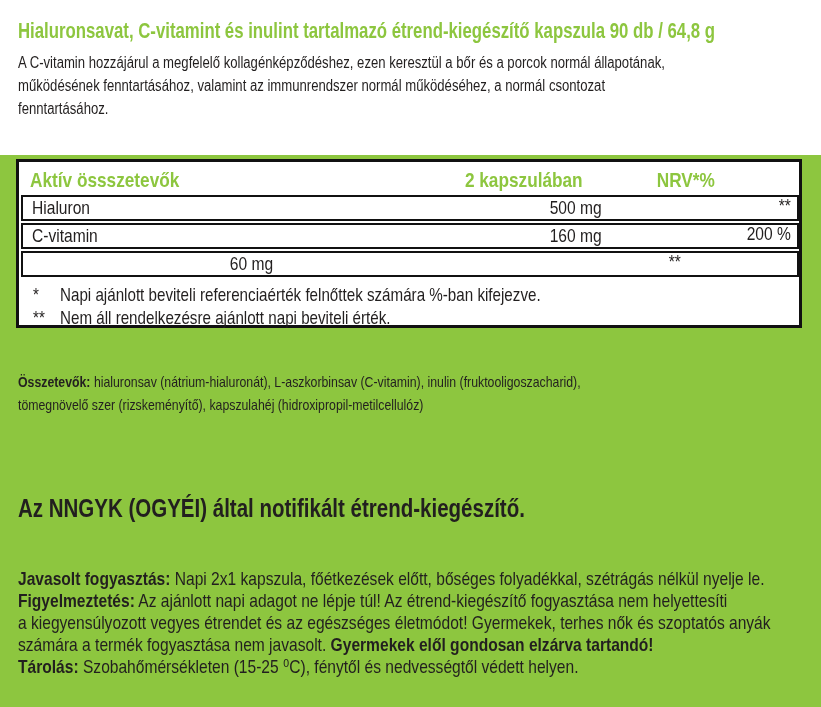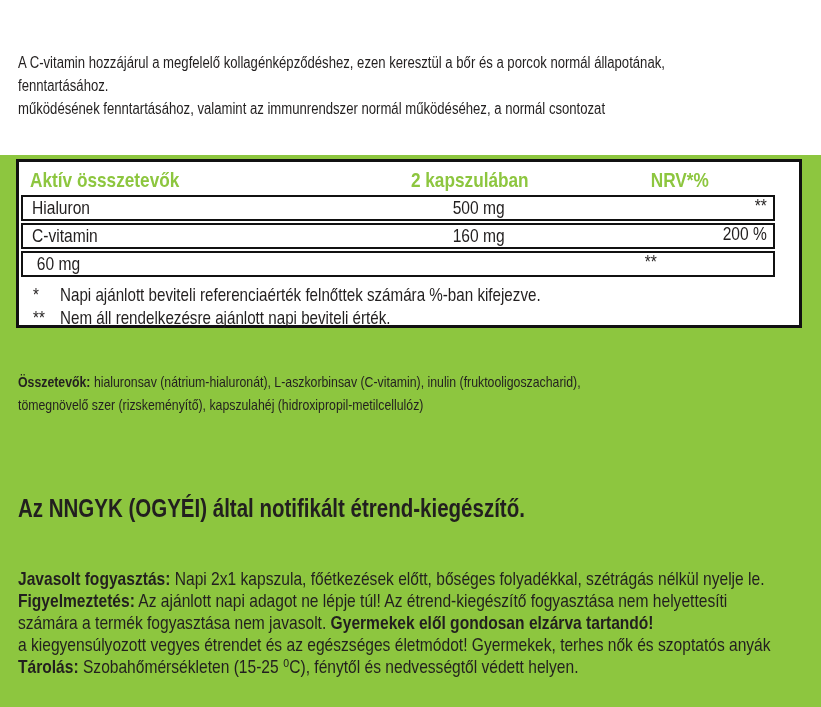--- a/index.html
+++ b/index.html
@@ -27,52 +27,55 @@
 
   .table-box {
     position:absolute; left:16px; top:159px; width:786px; height:169px;
     background:#ffffff; border:3px solid #111111;
   }
   .tb-header {
     display:grid; grid-template-columns:1fr 240px 145px; align-items:center;
     height:33px; padding:3px 0 0 11px; padding-right:0;
     font-size:21px; font-weight:bold; color:var(--green);
   }
-  .tb-header .c2 { }
+  .tb-header .c2 { text-align:center; }
   .tb-header .c3 { text-align:left; padding-right:0; }
-  .tb-header { padding-right:16px; width:780px; }
+  .tb-header { padding-right:10px; width:780px; }
   .tb-row {
-    margin:0 24px 2px 2px; border:2px solid #111111; height:26px;
+    margin:0 0 2px 2px; border:2px solid #111111; height:26px;
     display:grid; grid-template-columns:1fr 210px 110px; align-items:center;
     padding:0 6px 0 9px; font-size:19px; background:#fff;
   }
-  .tb-row .c2 { text-align:left; }
+  .tb-row .c2 { text-align:center; }
   .tb-row .c3 { text-align:right; align-self:start; line-height:17px; }
   .tb-foot { margin:6px 0 0 14px; font-size:18.5px; }
   .tb-foot .frow { display:flex; line-height:23px; }
   .tb-foot .marker { width:27px; flex:0 0 27px; }
 
   .ingredients { position:absolute; left:18px; top:370px; width:800px; font-size:15px; line-height:23px; }
   .notification { position:absolute; left:18px; top:497px; width:800px; font-size:25px; font-weight:bold; line-height:23px; }
   .usage { position:absolute; left:18px; top:568px; width:800px; font-size:19px; line-height:22px; }
   .line { display:block; }
   b { font-weight:bold; }
 </style>
 </head>
 <body>
 
 <div class="page">
 
   <div class="green-bg"></div>
 
+  <div class="title">
+    <span class="cx cx-tight">Hialuronsavat, C-vitamint és inulint tartalmazó étrend-kiegészítő kapszula 90 db / 64,8 g</span>
+  </div>
 
   <div class="desc">
     <span class="line"><span class="cx">A C-vitamin hozzájárul a megfelelő kollagénképződéshez, ezen keresztül a bőr és a porcok normál állapotának,</span></span>
+    <span class="line"><span class="cx">működésének fenntartásához, valamint az immunrendszer normál működéséhez, a normál csontozat</span></span>
     <span class="line"><span class="cx">fenntartásához.</span></span>
-    <span class="line"><span class="cx">működésének fenntartásához, valamint az immunrendszer normál működéséhez, a normál csontozat</span></span>
   </div>
 
   <div class="table-box">
 
     <div class="tb-header">
       <div class="c1"><span class="cx">Aktív össszetevők</span></div>
       <div class="c2"><span class="cx cx-c">2 kapszulában</span></div>
       <div class="c3"><span class="cx cx-r">NRV*%</span></div>
     </div>
 
@@ -120,23 +123,23 @@
   </div>
 
   <div class="usage">
     <span class="line">
       <span class="cx"><b>Javasolt fogyasztás:</b><span> Napi 2x1 kapszula, főétkezések előtt, bőséges folyadékkal, szétrágás nélkül nyelje le.</span></span>
     </span>
     <span class="line">
       <span class="cx"><b>Figyelmeztetés:</b><span> Az ajánlott napi adagot ne lépje túl! Az étrend-kiegészítő fogyasztása nem helyettesíti</span></span>
     </span>
     <span class="line">
-      <span class="cx"><span>számára a termék fogyasztása nem javasolt. </span><b>Gyermekek elől gondosan elzárva tartandó!</b></span>
+      <span class="cx">a kiegyensúlyozott vegyes étrendet és az egészséges életmódot! Gyermekek, terhes nők és szoptatós anyák</span>
     </span>
     <span class="line">
-      <span class="cx">a kiegyensúlyozott vegyes étrendet és az egészséges életmódot! Gyermekek, terhes nők és szoptatós anyák</span>
+      <span class="cx"><span>számára a termék fogyasztása nem javasolt. </span><b>Gyermekek elől gondosan elzárva tartandó!</b></span>
     </span>
     <span class="line">
       <span class="cx"><b>Tárolás:</b><span> Szobahőmérsékleten (15-25 ⁰C), fénytől és nedvességtől védett helyen.</span></span>
     </span>
   </div>
 
 </div>
 
 </body></html>

